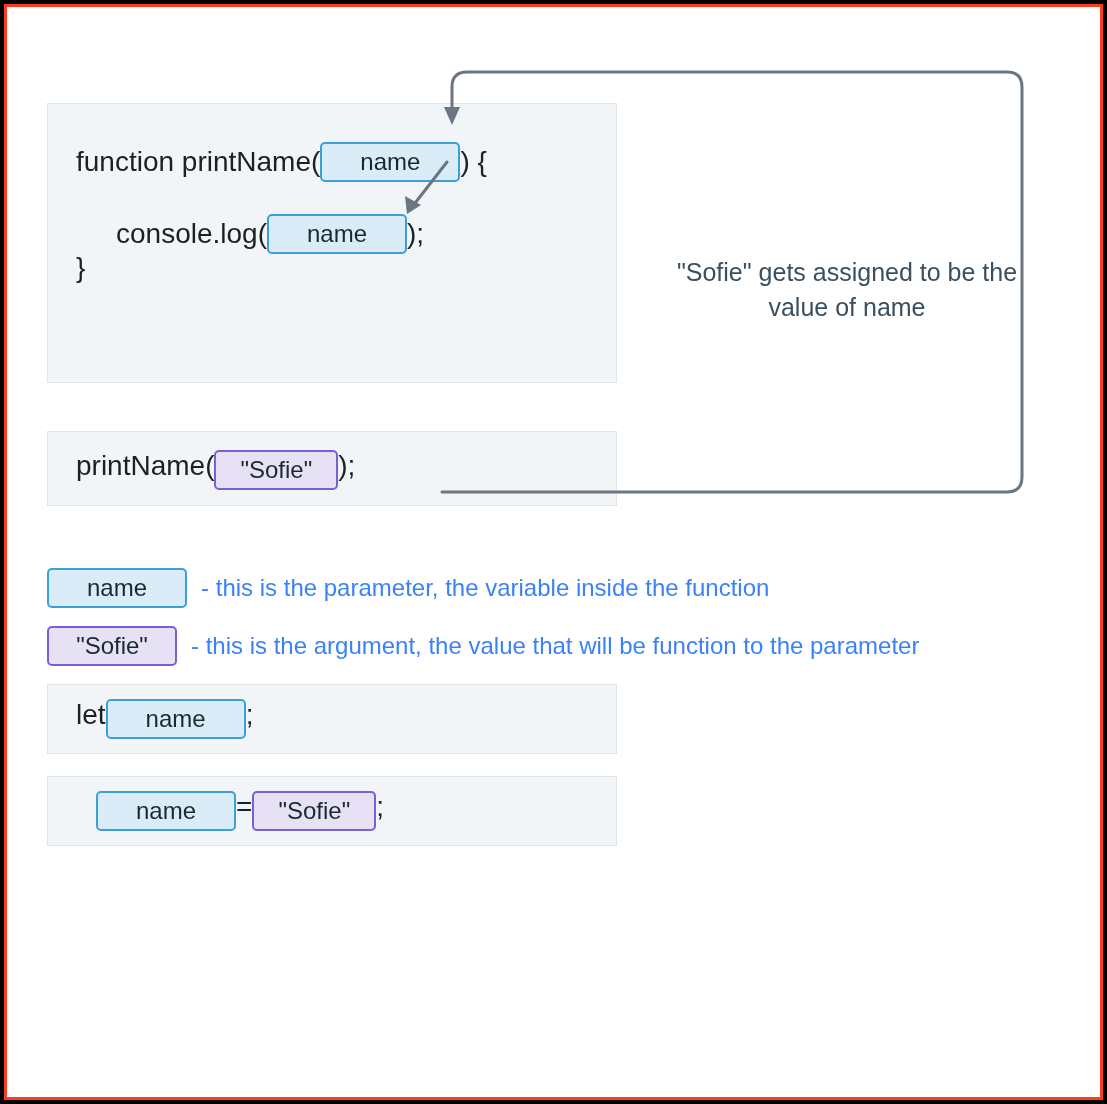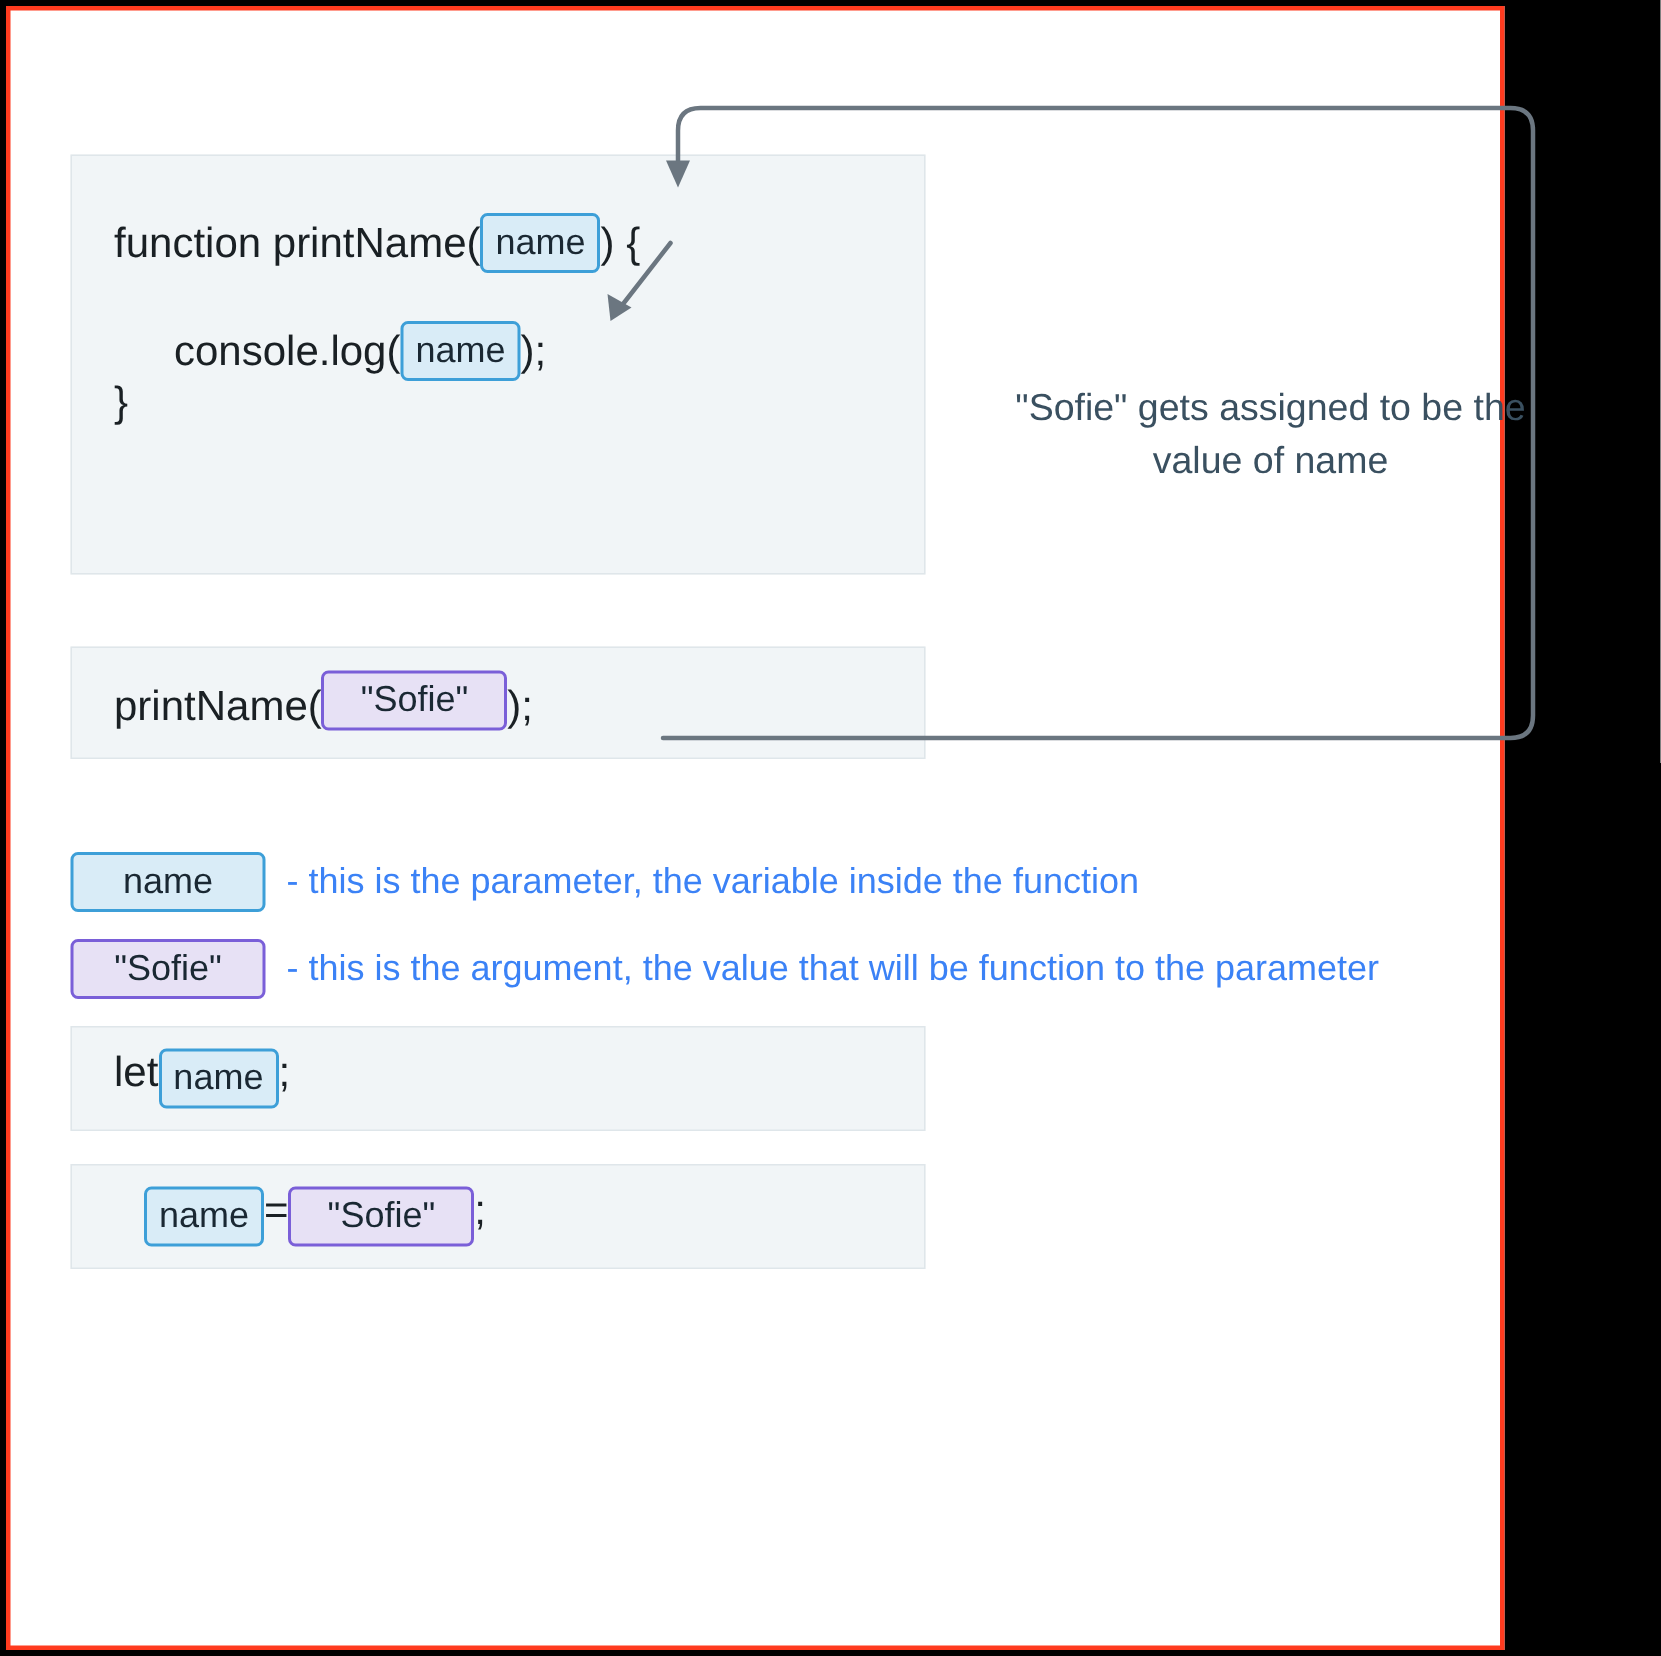--- a/index.html
+++ b/index.html
@@ -6,21 +6,21 @@
   body {
     background: #000;
     width: 1107px;
     height: 1104px;
     font-family: -apple-system, BlinkMacSystemFont, "Segoe UI", Helvetica, Arial, sans-serif;
     position: relative;
   }
   .outer {
     position: absolute;
     left: 4px; top: 4px;
-    width: 999px; height: 1096px;
+    width: 1099px; height: 1096px;
     border: 3px solid #ff3b1f;
     background: #fff;
     padding: 36px 40px;
   }
   .code-box {
     background: #f1f5f7;
     border: 1px solid #dfe6ea;
     position: relative;
     color: #1a2024;
     font-size: 28px;
@@ -30,31 +30,31 @@
     height: 280px;
     margin-top: 60px;
     padding: 38px 20px 20px 28px;
   }
   .call-box {
     width: 570px;
     height: 75px;
     margin-top: 48px;
     padding: 18px 20px 18px 28px;
     display: flex;
-    align-items: flex-end;
+    align-items: flex-start;
   }
   .line { display: flex; align-items: center; white-space: pre; }
   .token-param {
     display: inline-flex;
     align-items: center;
     justify-content: center;
     background: #d9ecf7;
     border: 2px solid #3d9fd8;
     border-radius: 5px;
-    padding: 4px 8px;
+    padding: 4px 38px;
     font-size: 24px;
     color: #1a2833;
   }
   .token-arg {
     display: inline-flex;
     align-items: center;
     justify-content: center;
     background: #e7e1f5;
     border: 2px solid #7a5fd8;
     border-radius: 5px;

